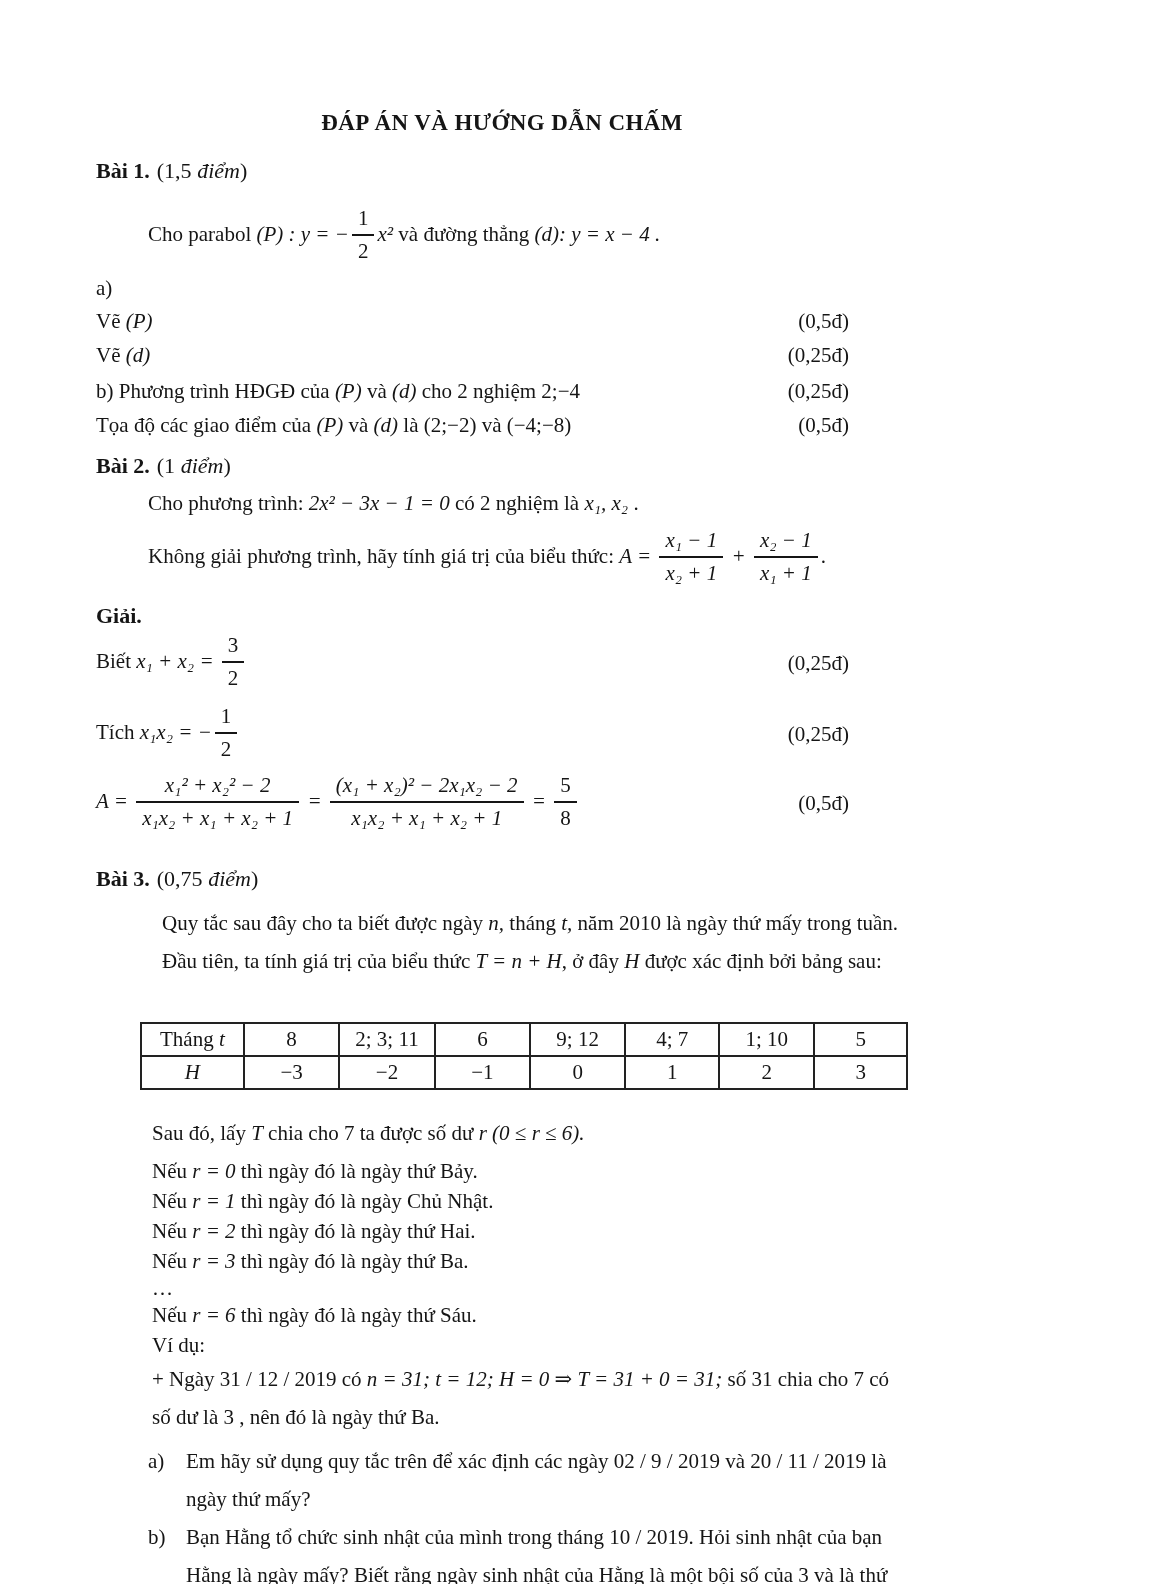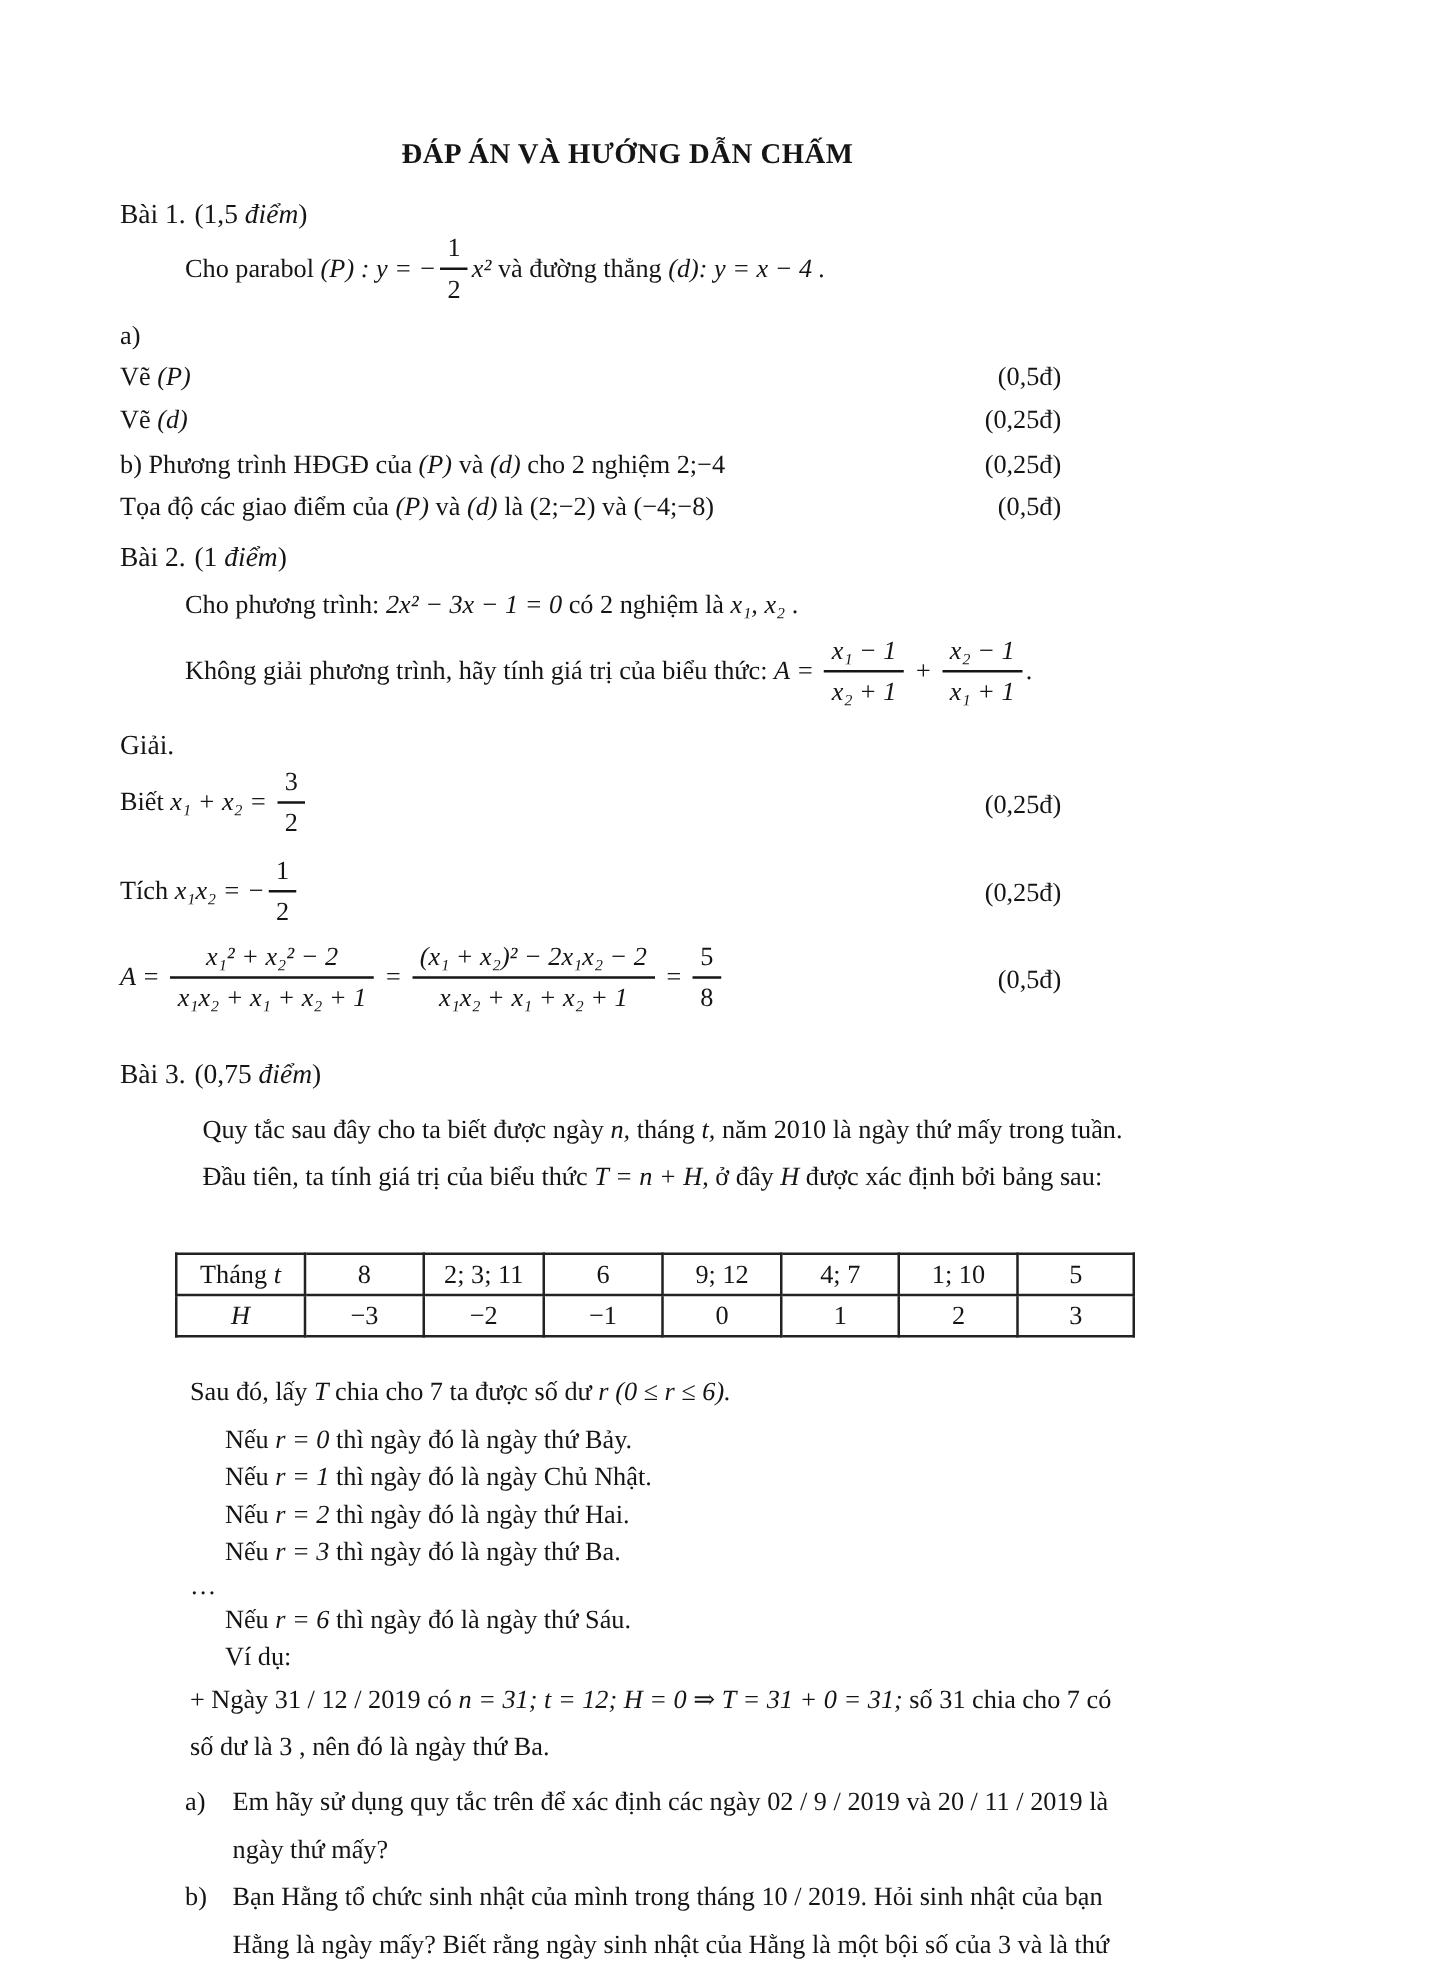--- a/index.html
+++ b/index.html
@@ -4,58 +4,58 @@
 <style>
   * { margin:0; padding:0; box-sizing:border-box; }
   html, body { width:1152px; }
   body {
     height:1584px; overflow:hidden; background:#ffffff; color:#151515;
     font-family:"Liberation Serif","DejaVu Serif",serif; font-size:21px;
   }
   .page { width:1004px; height:1584px; padding:108px 96px 0 96px; }
   .title { text-align:center; font-weight:bold; font-size:23px; letter-spacing:.4px; line-height:30px; }
   .heading { font-size:22px; line-height:30px; }
-  .bf { font-weight:normal; }
+  .bf { font-weight:bold; }
   .it { font-style:italic; }
   .m { font-style:italic; }
   .rm { font-style:normal; }
   .hpts { margin-left:7px; }
   .line { line-height:30px; }
   .indent1 { padding-left:52px; }
   .indent2 { padding-left:66px; }
   .indent3 { padding-left:56px; }
   .row { display:flex; justify-content:space-between; align-items:center; }
   .row .content { flex:1 1 auto; }
   .pts { flex:0 0 auto; margin-right:59px; white-space:nowrap; }
   .frac { display:inline-block; vertical-align:middle; text-align:center; margin:0 3px; transform:translateY(-2px); font-style:italic; }
   .frac.up { font-style:normal; }
   .frac .num { display:block; line-height:27px; padding:1px 6px 2px; border-bottom:2px solid #151515; }
   .frac .den { display:block; line-height:27px; padding:2px 6px 0; }
   .tbl { border-collapse:collapse; margin:42px 0 0 44px; }
   .tbl td { width:115px; height:33px; text-align:center; vertical-align:middle; border:2px solid #222; font-size:21px; padding:0 4px; }
   .b3para { line-height:38px; }
-  .rule { line-height:30px;margin-left:28px; }
+  .rule { line-height:30px; }
   .dotsline { line-height:24px; }
   .example { line-height:38px; }
   .qitem { display:flex; padding-left:52px; line-height:38px; }
   .qlabel { flex:0 0 38px; }
   .qtext { flex:1 1 auto; }
 </style>
 </head>
 <body>
 
 <div class="page">
 
   <div class="title">ĐÁP ÁN VÀ HƯỚNG DẪN CHẤM</div>
 
   <div class="heading" style="margin-top:18px;">
     <span class="bf">Bài 1.</span><span class="hpts"><span>(1,5 </span><span class="it">điểm</span><span>)</span></span>
   </div>
 
-  <div class="line indent1" style="margin-top:0;">
+  <div class="line indent1" style="margin-top:20px;">
     <span class="rm">Cho parabol </span><span class="m">(P) : y = −</span><span class="frac up"><span class="num">1</span><span class="den">2</span></span><span class="m">x²</span><span class="rm"> và đường thẳng </span><span class="m">(d): y = x − 4 .</span>
   </div>
 
   <div class="line" style="margin-top:6px;">a)</div>
 
   <div class="row" style="margin-top:6px;">
     <span class="content"><span class="rm">Vẽ </span><span class="m">(P)</span></span>
     <span class="pts">(0,5đ)</span>
   </div>
 

